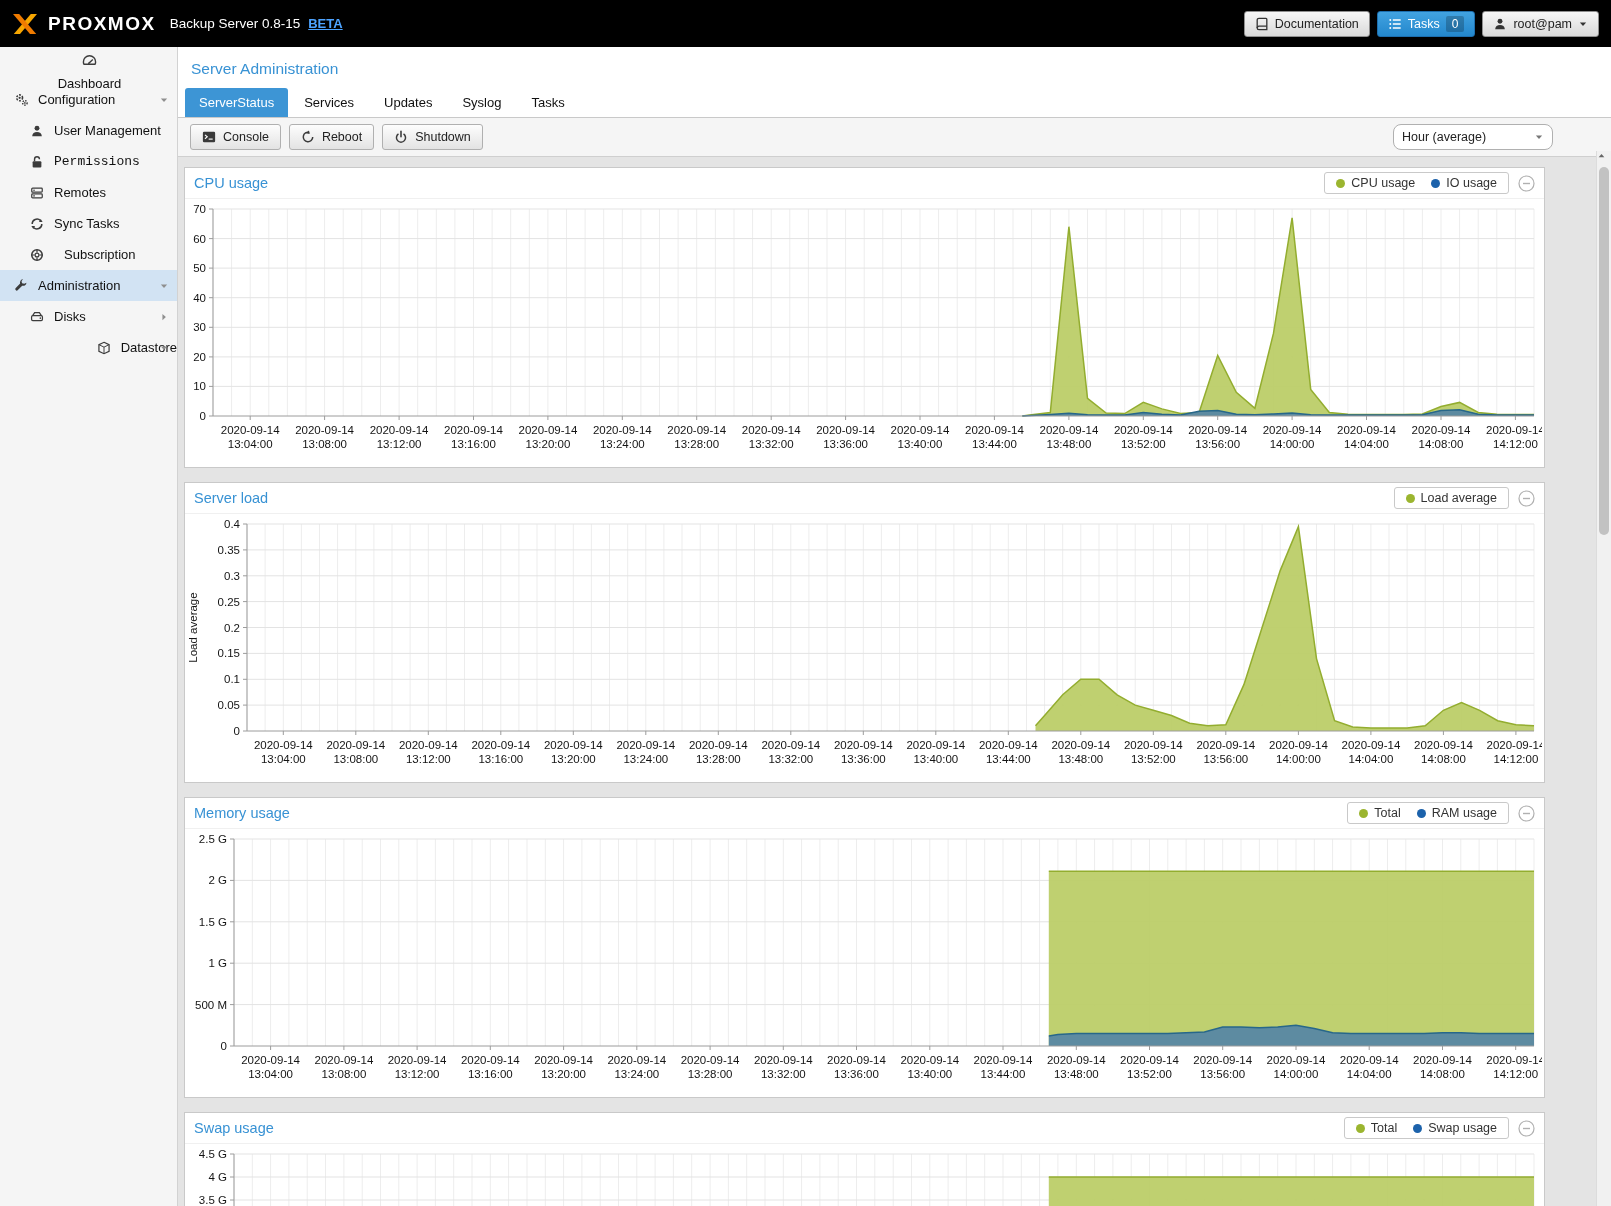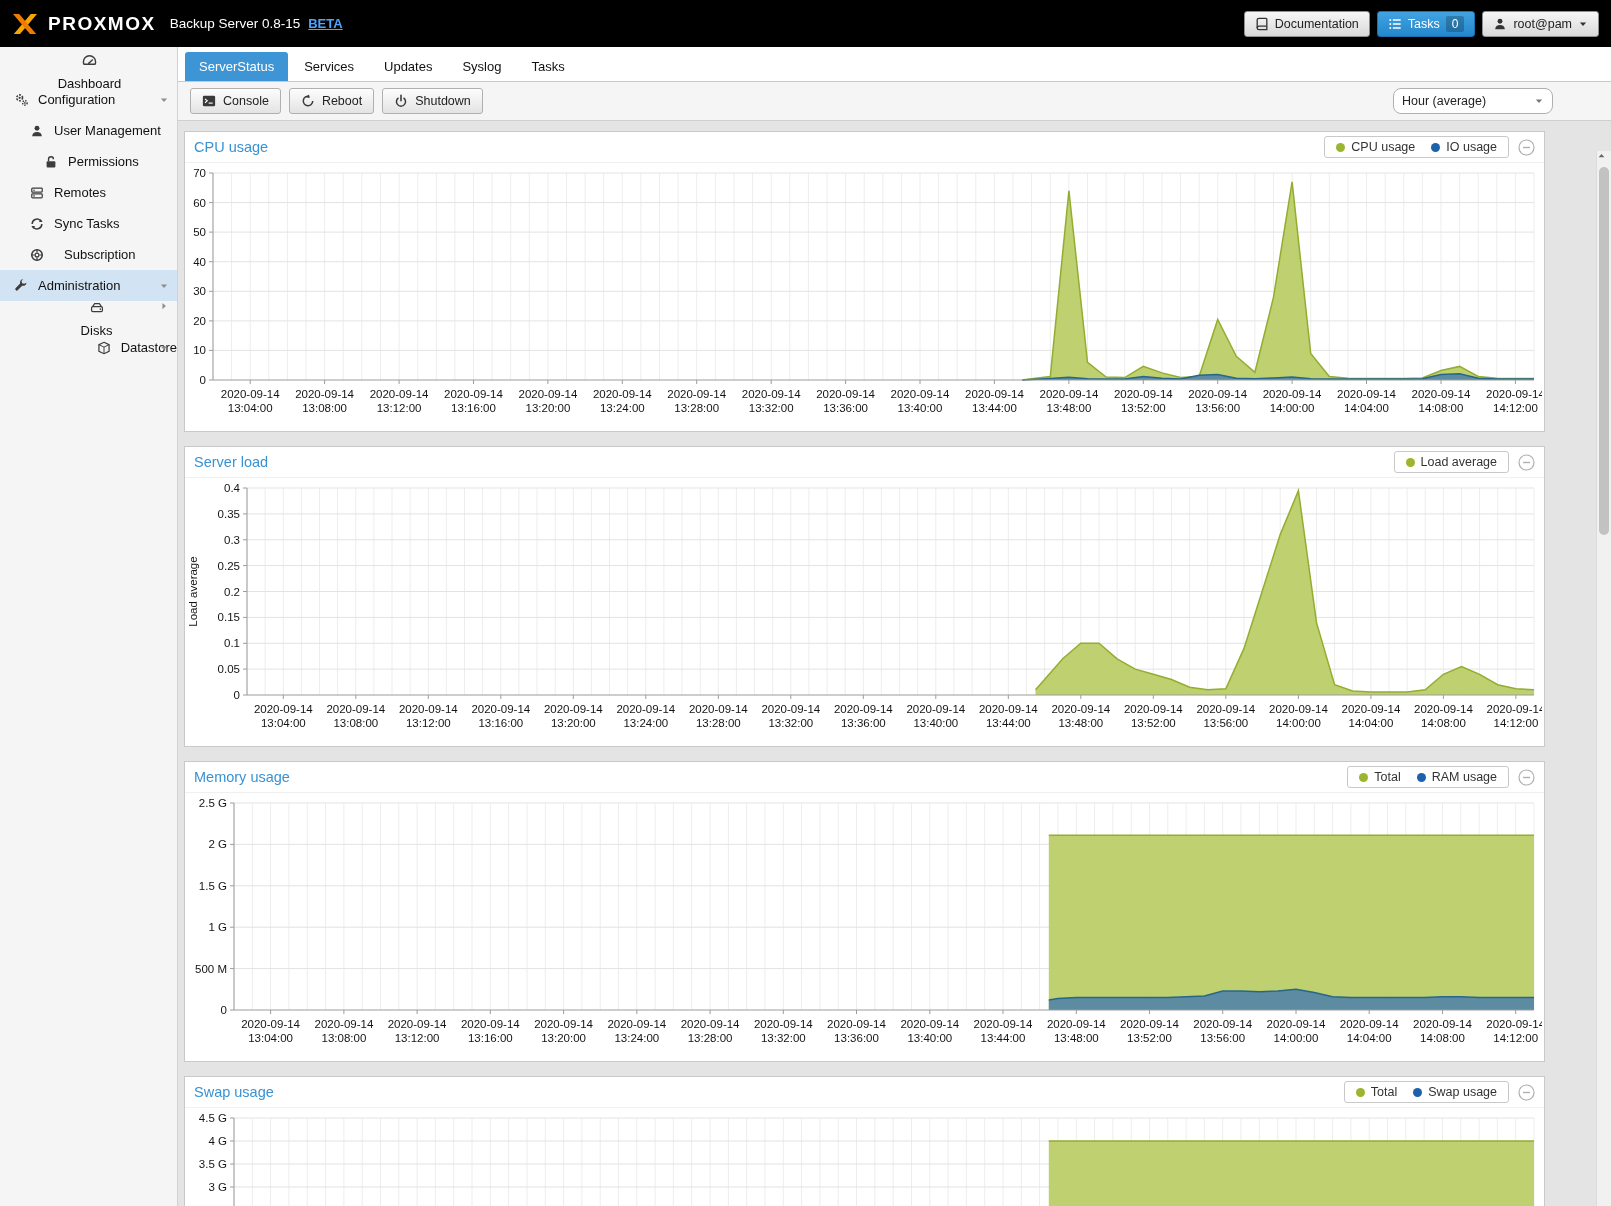--- a/index.html
+++ b/index.html
@@ -147,21 +147,21 @@
       </div>
       <div class="sb-item" style="padding-left: 28px;">
         <span class="icon">
           <svg width="14" height="14" viewBox="0 0 16 16">
             <circle cx="8" cy="4.8" r="2.8" fill="currentColor"></circle>
             <path d="M2.5 14c0-3 2.4-4.8 5.5-4.8s5.5 1.8 5.5 4.8z" fill="currentColor"></path>
           </svg>
         </span>
         <span class="sb-label">User Management</span>
       </div>
-      <div class="sb-item" style="padding-left: 42px;">
+      <div class="sb-item" style="padding-left: 28px; font-family: Liberation Mono, monospace;">
         <span class="icon">
           <svg width="14" height="14" viewBox="0 0 16 16">
             <rect x="3" y="7.2" width="10" height="7" rx="1.2" fill="currentColor"></rect>
             <path d="M5.2 7V4.8a2.8 2.8 0 0 1 5.6 0" fill="none" stroke="currentColor" stroke-width="1.6"></path>
           </svg>
         </span>
         <span class="sb-label">Permissions</span>
       </div>
       <div class="sb-item" style="padding-left: 28px;">
         <span class="icon">
@@ -201,21 +201,21 @@
             <path d="M14.2 4.2a3.6 3.6 0 0 1-4.8 3.4l-5 5a1.7 1.7 0 1 1-2.4-2.4l5-5a3.6 3.6 0 0 1 3.4-4.8L8.6 2.2l.6 2.6 2.6.6z" fill="currentColor"></path>
           </svg>
         </span>
         <span class="sb-label">Administration</span>
         <span class="caret">
           <svg width="10" height="10" viewBox="0 0 16 16">
             <path d="M3 5.5l5 5.5 5-5.5z" fill="currentColor"></path>
           </svg>
         </span>
       </div>
-      <div class="sb-item" style="padding-left: 16px; flex-direction: column;">
+      <div class="sb-item" style="padding-left: 28px;">
         <span class="icon">
           <svg width="14" height="14" viewBox="0 0 16 16">
             <rect x="1.8" y="6.5" width="12.4" height="5.6" rx="1.4" fill="none" stroke="currentColor" stroke-width="1.4"></rect>
             <path d="M3 6.5L5.3 3h5.4L13 6.5" fill="none" stroke="currentColor" stroke-width="1.4"></path>
             <circle cx="11.8" cy="9.3" r=".9" fill="currentColor"></circle>
           </svg>
         </span>
         <span class="sb-label">Disks</span>
         <span class="caret">
           <svg width="10" height="10" viewBox="0 0 16 16">
@@ -232,20 +232,21 @@
         </span>
         <span class="sb-label">Datastore</span>
         <span class="caret">
           <svg width="10" height="10" viewBox="0 0 16 16">
             <path d="M3 5.5l5 5.5 5-5.5z" fill="currentColor"></path>
           </svg>
         </span>
       </div>
     </nav>
   <div class="content">
+    <div class="page-title">Server Administration</div>
     <div class="tabs">
         <div class="tab active">ServerStatus</div>
         <div class="tab">Services</div>
         <div class="tab">Updates</div>
         <div class="tab">Syslog</div>
         <div class="tab">Tasks</div>
       </div>
     <div class="toolbar">
       <div class="tb-buttons">
           <button class="tbtn">

